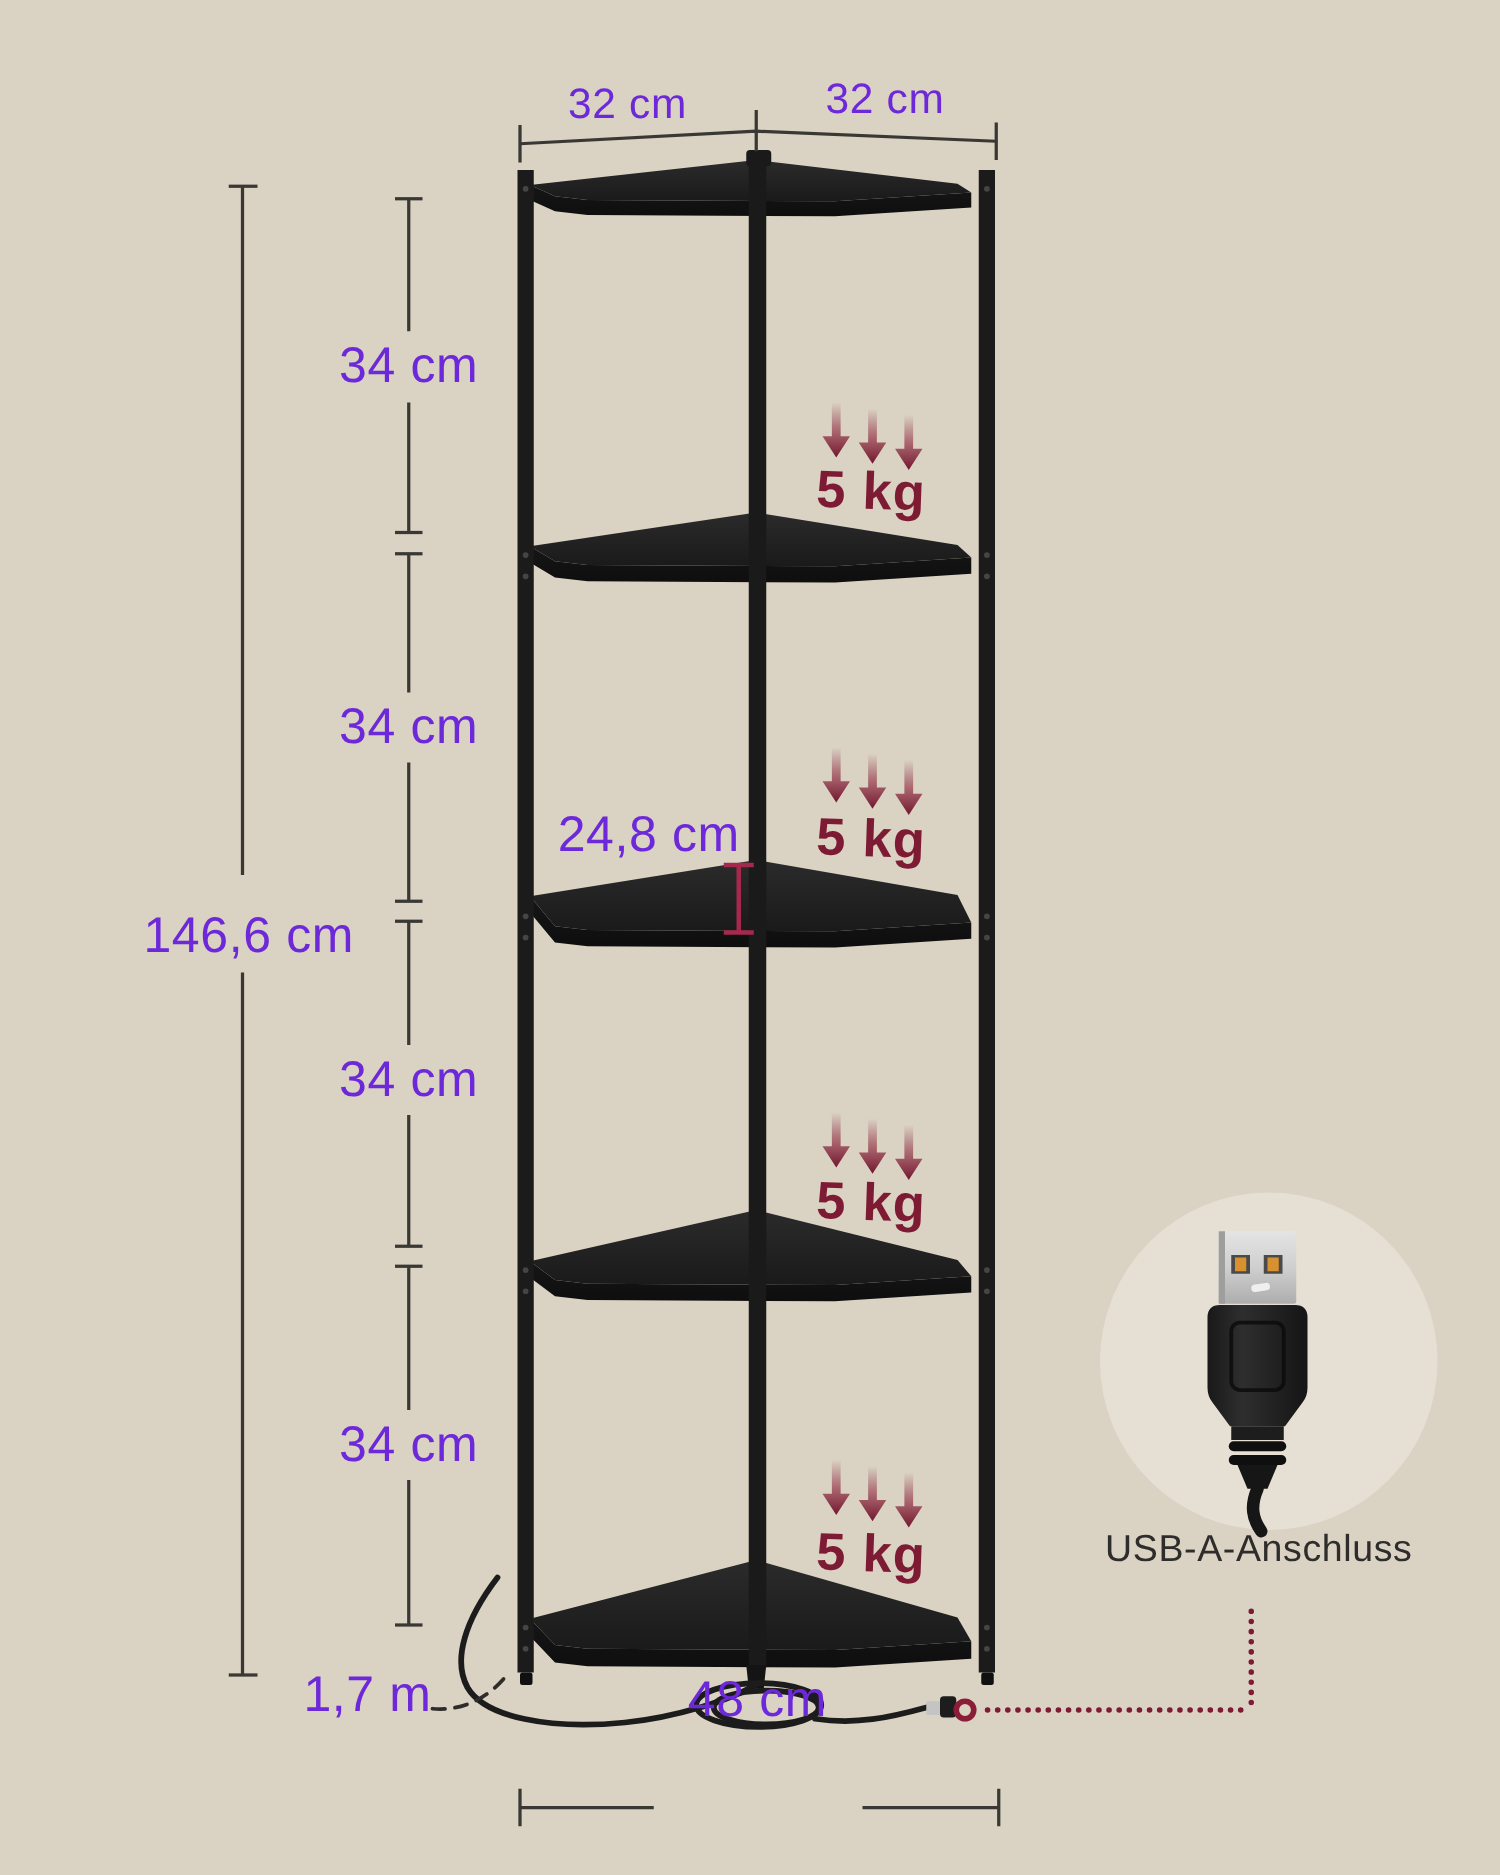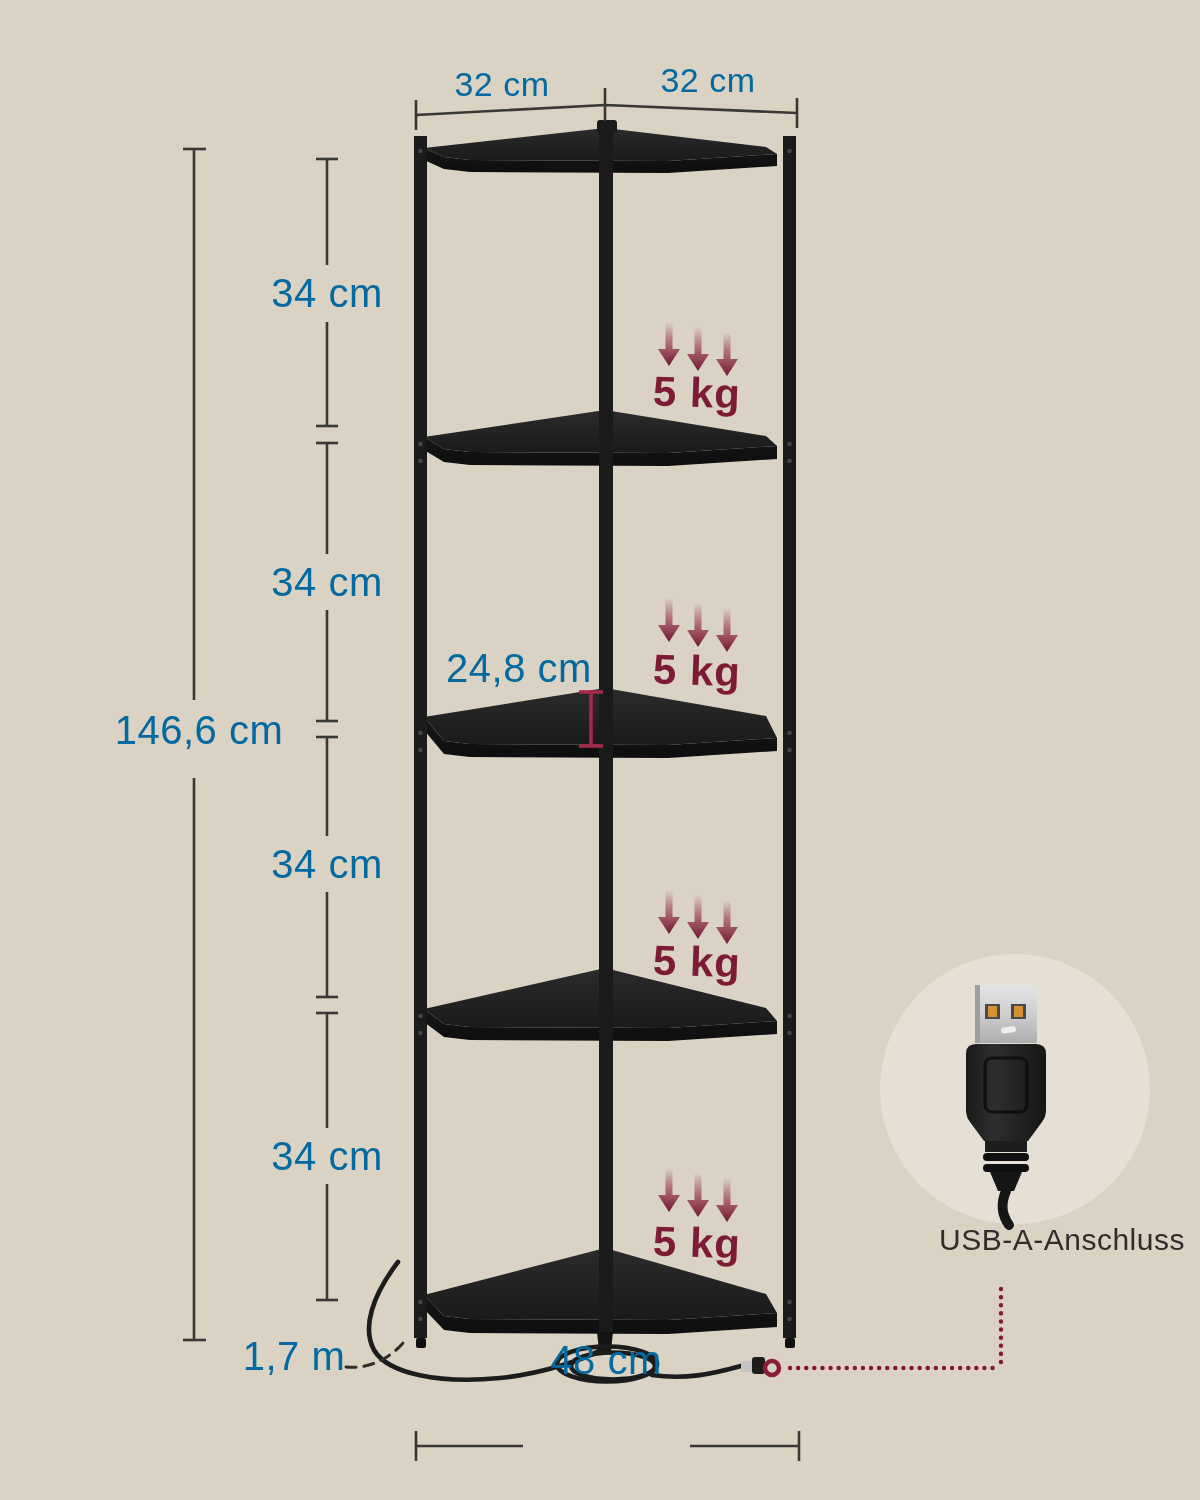--- a/index.html
+++ b/index.html
@@ -3,21 +3,21 @@
 <meta charset="utf-8">
 <style>
   html,body{margin:0;padding:0;background:#DAD2C3;}
   .stage{
     position:relative;width:1200px;height:1500px;overflow:hidden;
     background:#DAD2C3;font-family:"Liberation Sans",sans-serif;
   }
   .stage svg{position:absolute;left:0;top:0;}
   .dim-label{
     position:absolute;transform:translate(-50%,-50%);
-    color:#0369a1;white-space:nowrap;font-size:40px;letter-spacing:.5px;
+    color:#6d28d9;white-space:nowrap;font-size:40px;letter-spacing:.5px;
   }
   .dim-label.small{font-size:34px;}
   .load-label{
     position:absolute;transform:translate(-50%,-50%) rotate(2deg);
     color:#7E1B34;font-weight:600;font-size:42px;white-space:nowrap;letter-spacing:1px;
   }
   .usb-label{
     position:absolute;transform:translate(-50%,-50%);
     color:#2F2D2B;font-size:30px;white-space:nowrap;letter-spacing:.5px;
   }
@@ -238,25 +238,25 @@
 </svg>
 
 <div class="dim-label small" style="left:502px;top:84px;">32 cm</div>
 <div class="dim-label small" style="left:708px;top:80px;">32 cm</div>
 
 <div class="dim-label" style="left:327px;top:293px;">34 cm</div>
 <div class="dim-label" style="left:327px;top:582px;">34 cm</div>
 <div class="dim-label" style="left:327px;top:864px;">34 cm</div>
 <div class="dim-label" style="left:327px;top:1156px;">34 cm</div>
 
-<div class="dim-label" style="left:199px;top:730px;">146,6 cm</div>
+<div class="dim-label" style="left:199px;top:749px;">146,6 cm</div>
 <div class="dim-label" style="left:519px;top:668px;">24,8 cm</div>
 <div class="dim-label" style="left:606px;top:1360px;">48 cm</div>
 <div class="dim-label" style="left:294px;top:1356px;">1,7 m</div>
 
 <div class="load-label" style="left:697px;top:393px;">5 kg</div>
 <div class="load-label" style="left:697px;top:671px;">5 kg</div>
 <div class="load-label" style="left:697px;top:962px;">5 kg</div>
 <div class="load-label" style="left:697px;top:1243px;">5 kg</div>
 
-<div class="usb-label" style="left:1062px;top:1240px;">USB-A-Anschluss</div>
+<div class="usb-label" style="left:1007px;top:1240px;">USB-A-Anschluss</div>
 
 </div>
 
 </body></html>

